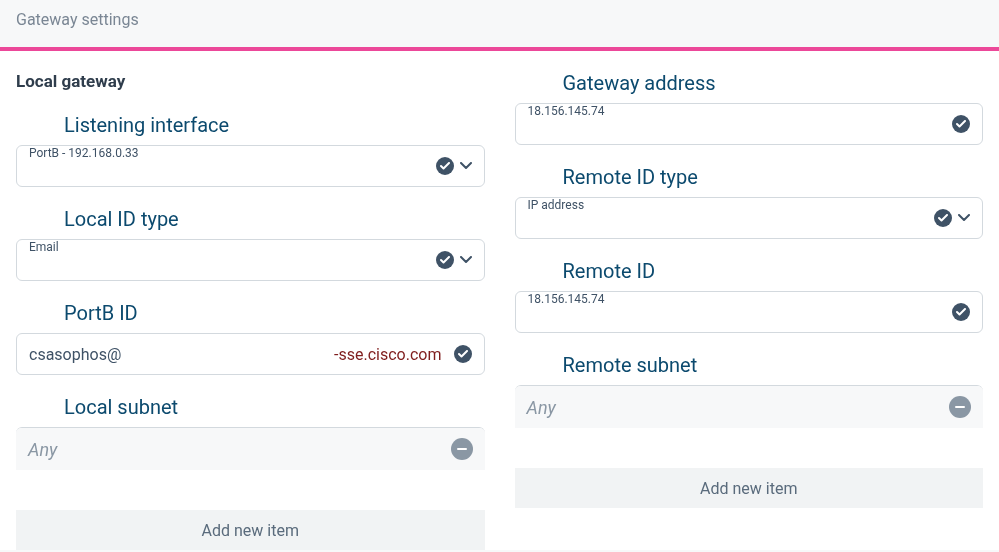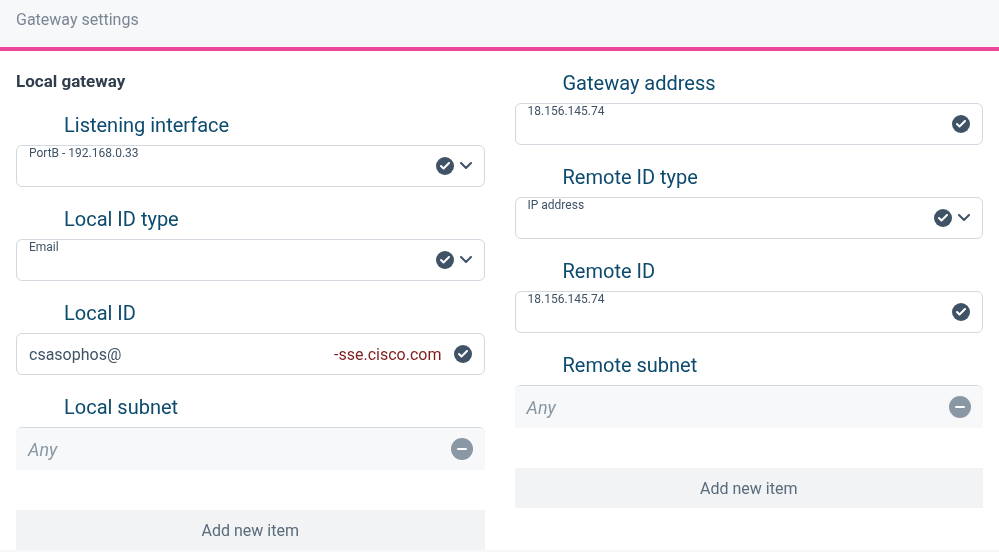--- a/index.html
+++ b/index.html
@@ -183,21 +183,21 @@
           </span>
           <span class="chevron">
             <svg width="12" height="8" viewBox="0 0 12 8">
                 <path d="M1 1 L6 6 L11 1" stroke="#3f5266" stroke-width="2" fill="none" stroke-linecap="round" stroke-linejoin="round"></path>
               </svg>
           </span>
         </div>
       </div>
 
       <div class="field">
-        <label class="field-label">Local ID</label>
+        <label class="field-label">PortB ID</label>
         <div class="input-wrap">
           <span class="id-split">
             <span class="left">csasophos@</span>
             <span class="right">-sse.cisco.com</span>
           </span>
           <span style="width:12px"></span>
           <span class="check-circle">
             <svg width="10" height="8" viewBox="0 0 10 8">
                 <path d="M1 4 L3.5 6.5 L9 1" stroke="#fff" stroke-width="2" fill="none" stroke-linecap="round" stroke-linejoin="round"></path>
               </svg>

